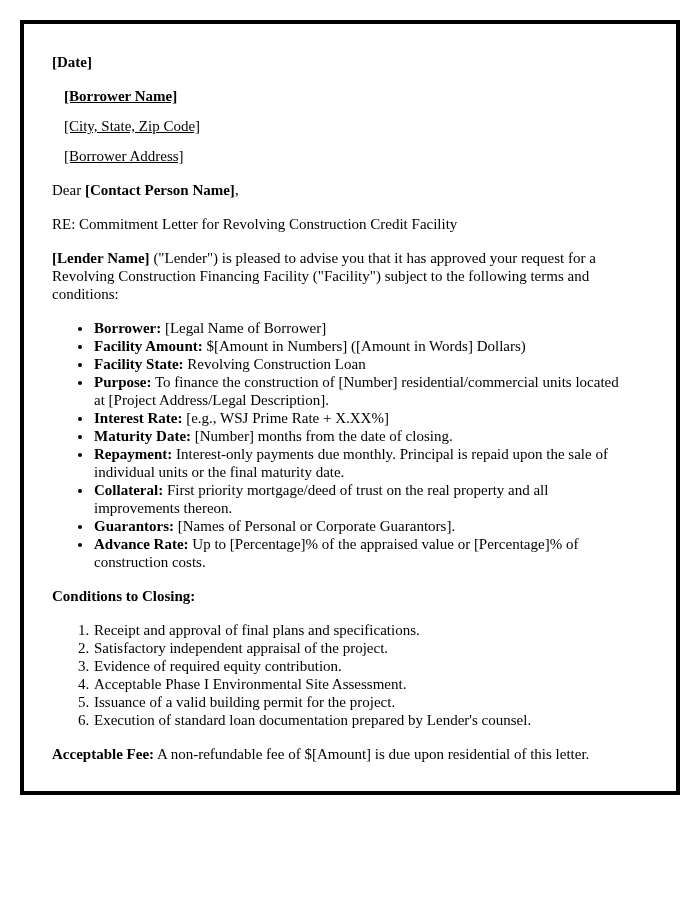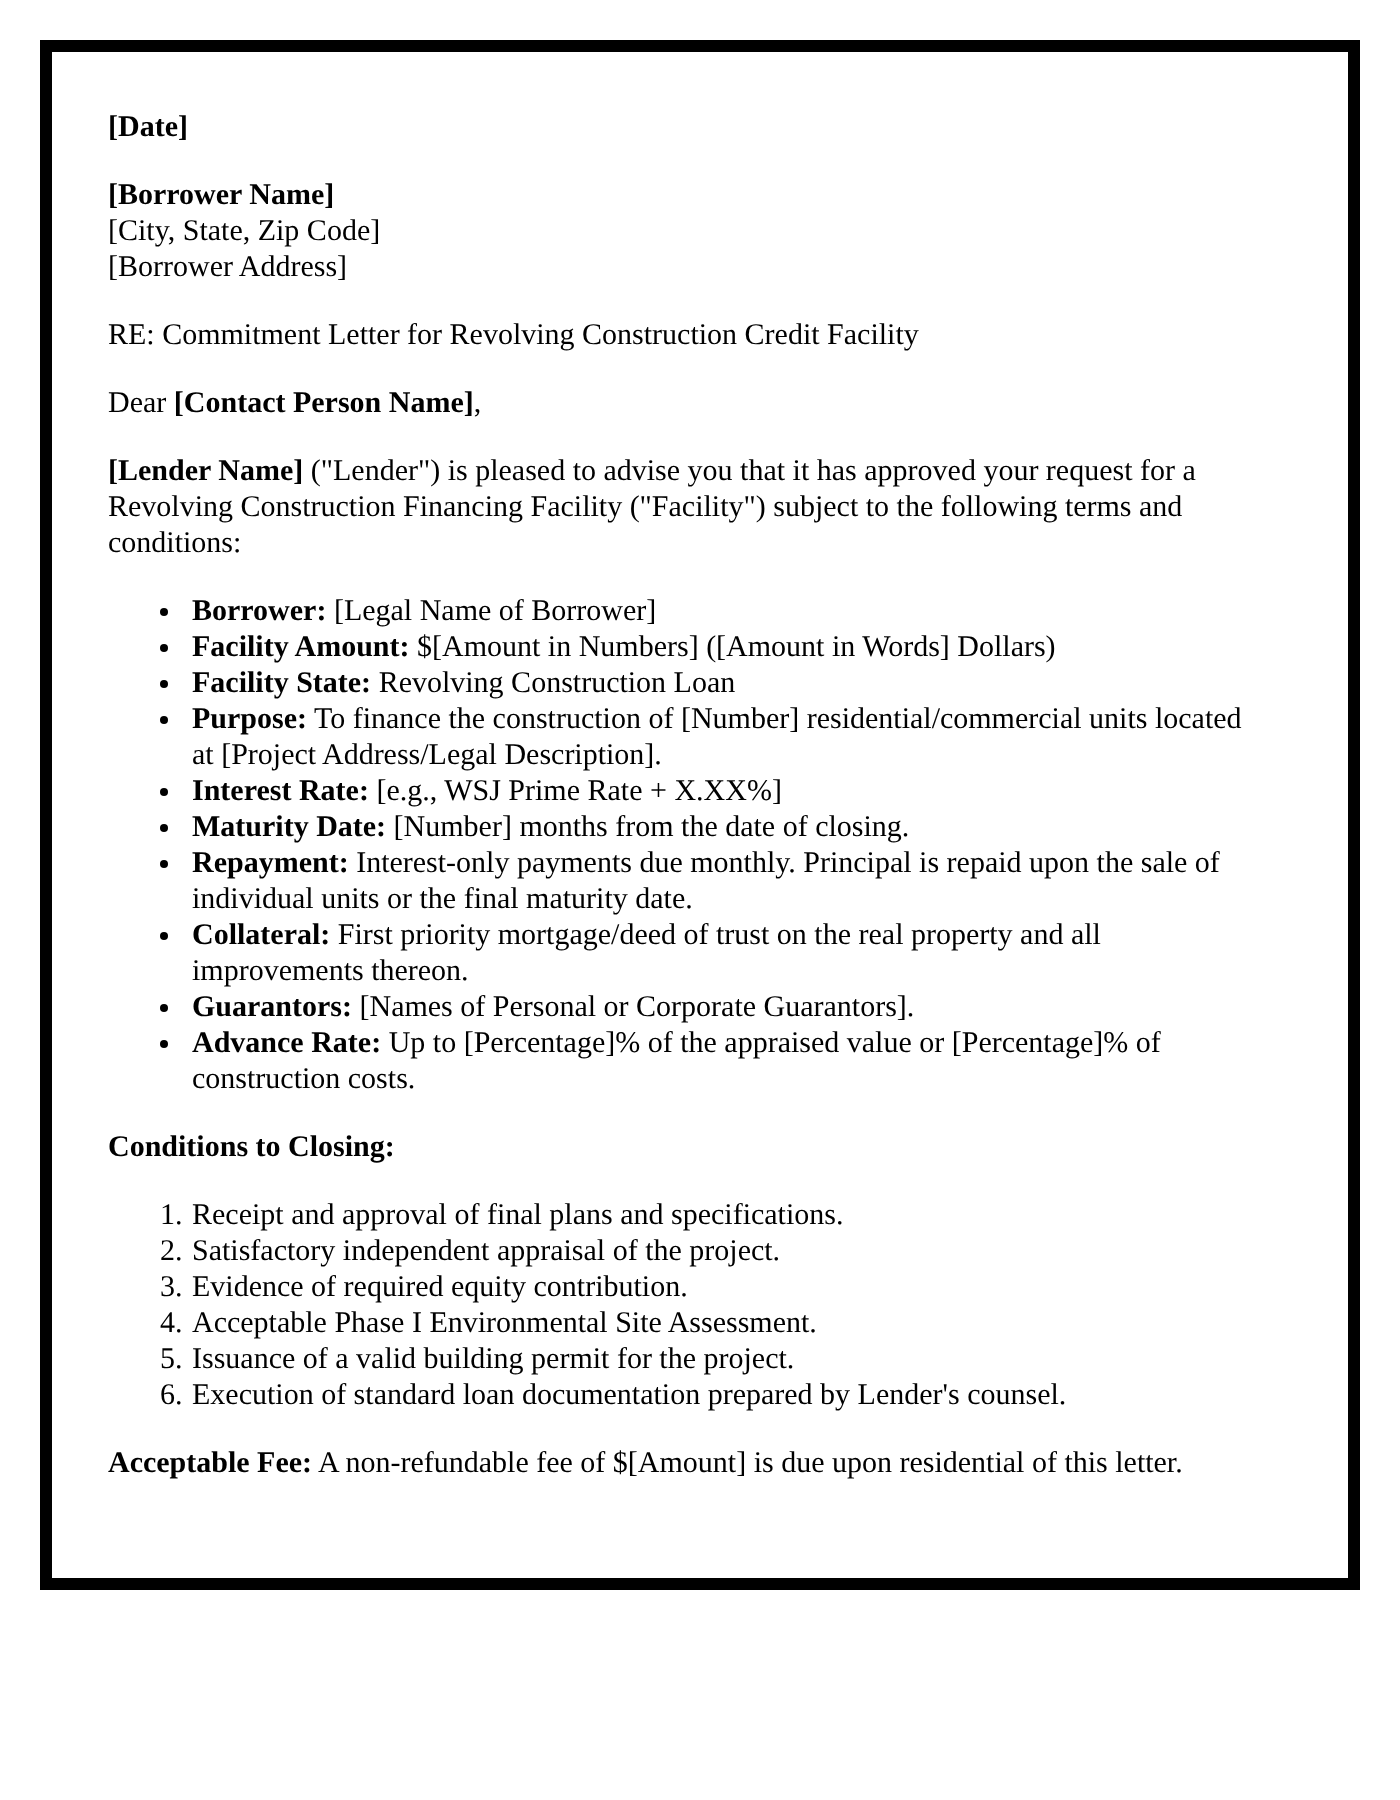--- a/index.html
+++ b/index.html
@@ -16,27 +16,27 @@
     color: #000000;
     position: relative;
   }
   .letter {
     position: absolute;
     left: 20px;
     top: 20px;
     width: 660px;
     height: 775px;
     box-sizing: border-box;
-    border: 6px solid #000000;
+    border: 4px solid #000000;
     padding: 29px 48px 0 28px;
     overflow: hidden;
     background: #ffffff;
   }
   p { margin: 0 0 16px 0; }
-  .tight p { margin: 0; }
+  .tight p { margin: 12px; text-decoration: underline; }
   .tight { margin: 0 0 16px 0; }
   .b { font-weight: bold; }
   ul.terms {
     margin: 16px 0 16px 0;
     padding-left: 41px;
   }
   ul.terms li { margin: 0; padding-left: 1px; }
   ol.conds {
     margin: 16px 0 16px 0;
     padding-left: 41px;
@@ -49,23 +49,23 @@
 <div class="letter">
 
   <p class="b">[Date]</p>
 
   <div class="tight">
     <p class="b">[Borrower Name]</p>
     <p>[City, State, Zip Code]</p>
     <p>[Borrower Address]</p>
   </div>
 
+  <p><span>Dear </span><span class="b">[Contact Person Name]</span><span>,</span></p>
+
   <p>RE: Commitment Letter for Revolving Construction Credit Facility</p>
-
-  <p><span>Dear </span><span class="b">[Contact Person Name]</span><span>,</span></p>
 
   <p><span class="b">[Lender Name]</span><span> ("Lender") is pleased to advise you that it has approved your request for a Revolving Construction Financing Facility ("Facility") subject to the following terms and conditions:</span></p>
 
   <ul class="terms">
     <li><span class="b">Borrower:</span><span> [Legal Name of Borrower]</span></li>
     <li><span class="b">Facility Amount:</span><span> $[Amount in Numbers] ([Amount in Words] Dollars)</span></li>
     <li><span class="b">Facility State:</span><span> Revolving Construction Loan</span></li>
     <li><span class="b">Purpose:</span><span> To finance the construction of [Number] residential/commercial units located at [Project Address/Legal Description].</span></li>
     <li><span class="b">Interest Rate:</span><span> [e.g., WSJ Prime Rate + X.XX%]</span></li>
     <li><span class="b">Maturity Date:</span><span> [Number] months from the date of closing.</span></li>

